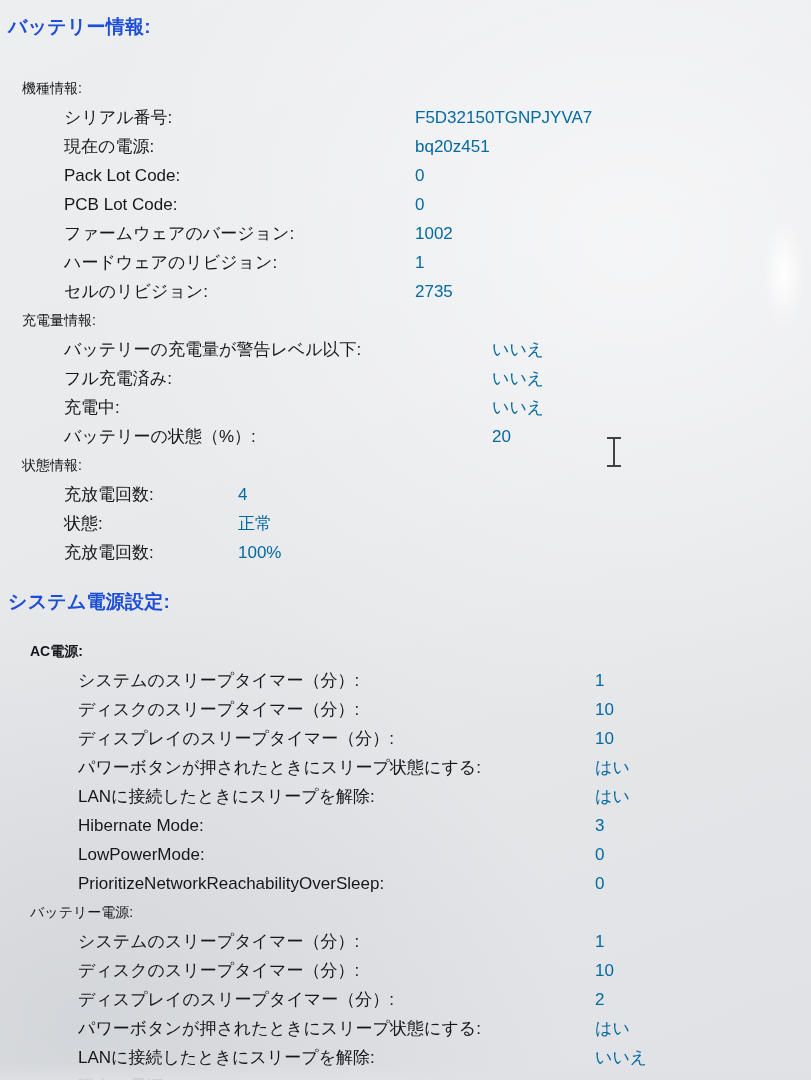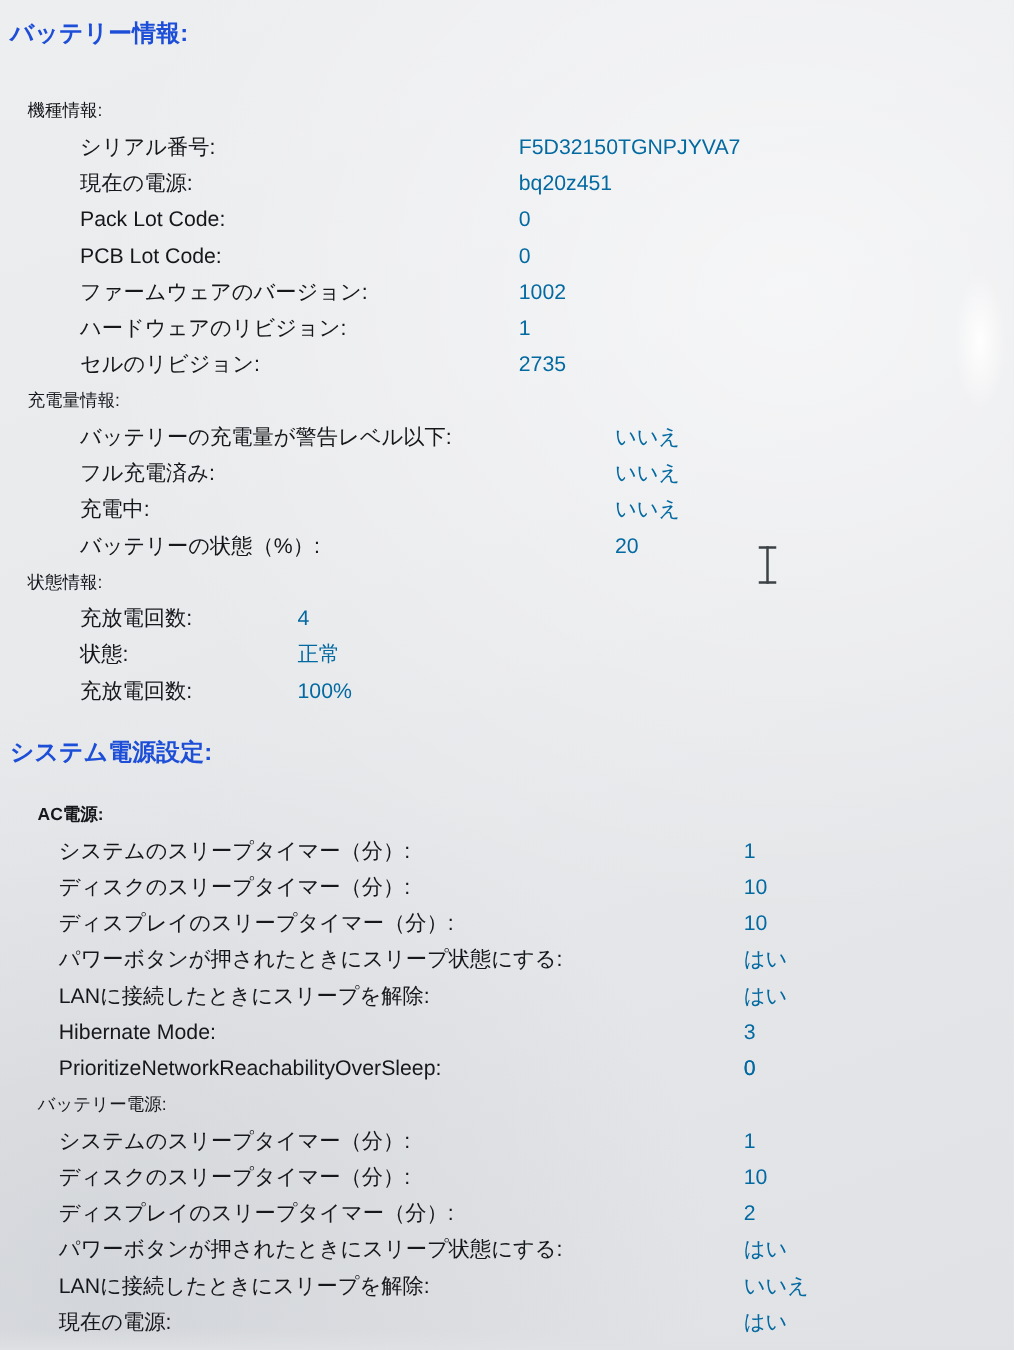--- a/index.html
+++ b/index.html
@@ -72,21 +72,21 @@
   .row .v {
     white-space: nowrap;
     color: #0369a1;
   }
   
   .vcol-a .v { position: absolute; left: 415px; }
   .vcol-b .v { position: absolute; left: 492px; }
   .vcol-c .v { position: absolute; left: 238px; }
   .vcol-d .v { position: absolute; left: 595px; }
   .rowwrap { position: relative; }
-  .indent-3 .k { padding-left: 47px; }
+  .indent-3 .k { padding-left: 78px; }
 
   .cursor-ibeam {
     position: absolute;
     left: 607px;
     top: 437px;
     width: 14px;
     height: 30px;
     z-index: 3;
   }
   .cursor-ibeam::before,
@@ -271,20 +271,21 @@
     </div>
       </div>
     <div class="rowwrap">
         <div class="row vcol-d indent-3">
       <span class="k">Hibernate Mode:</span>
       <span class="v">3</span>
     </div>
       </div>
     <div class="rowwrap">
         <div class="row vcol-d indent-3">
+      <span class="k">LowPowerMode:</span>
       <span class="v">0</span>
     </div>
       </div>
     <div class="rowwrap">
         <div class="row vcol-d indent-3">
       <span class="k">PrioritizeNetworkReachabilityOverSleep:</span>
       <span class="v">0</span>
     </div>
       </div>
   </div>

